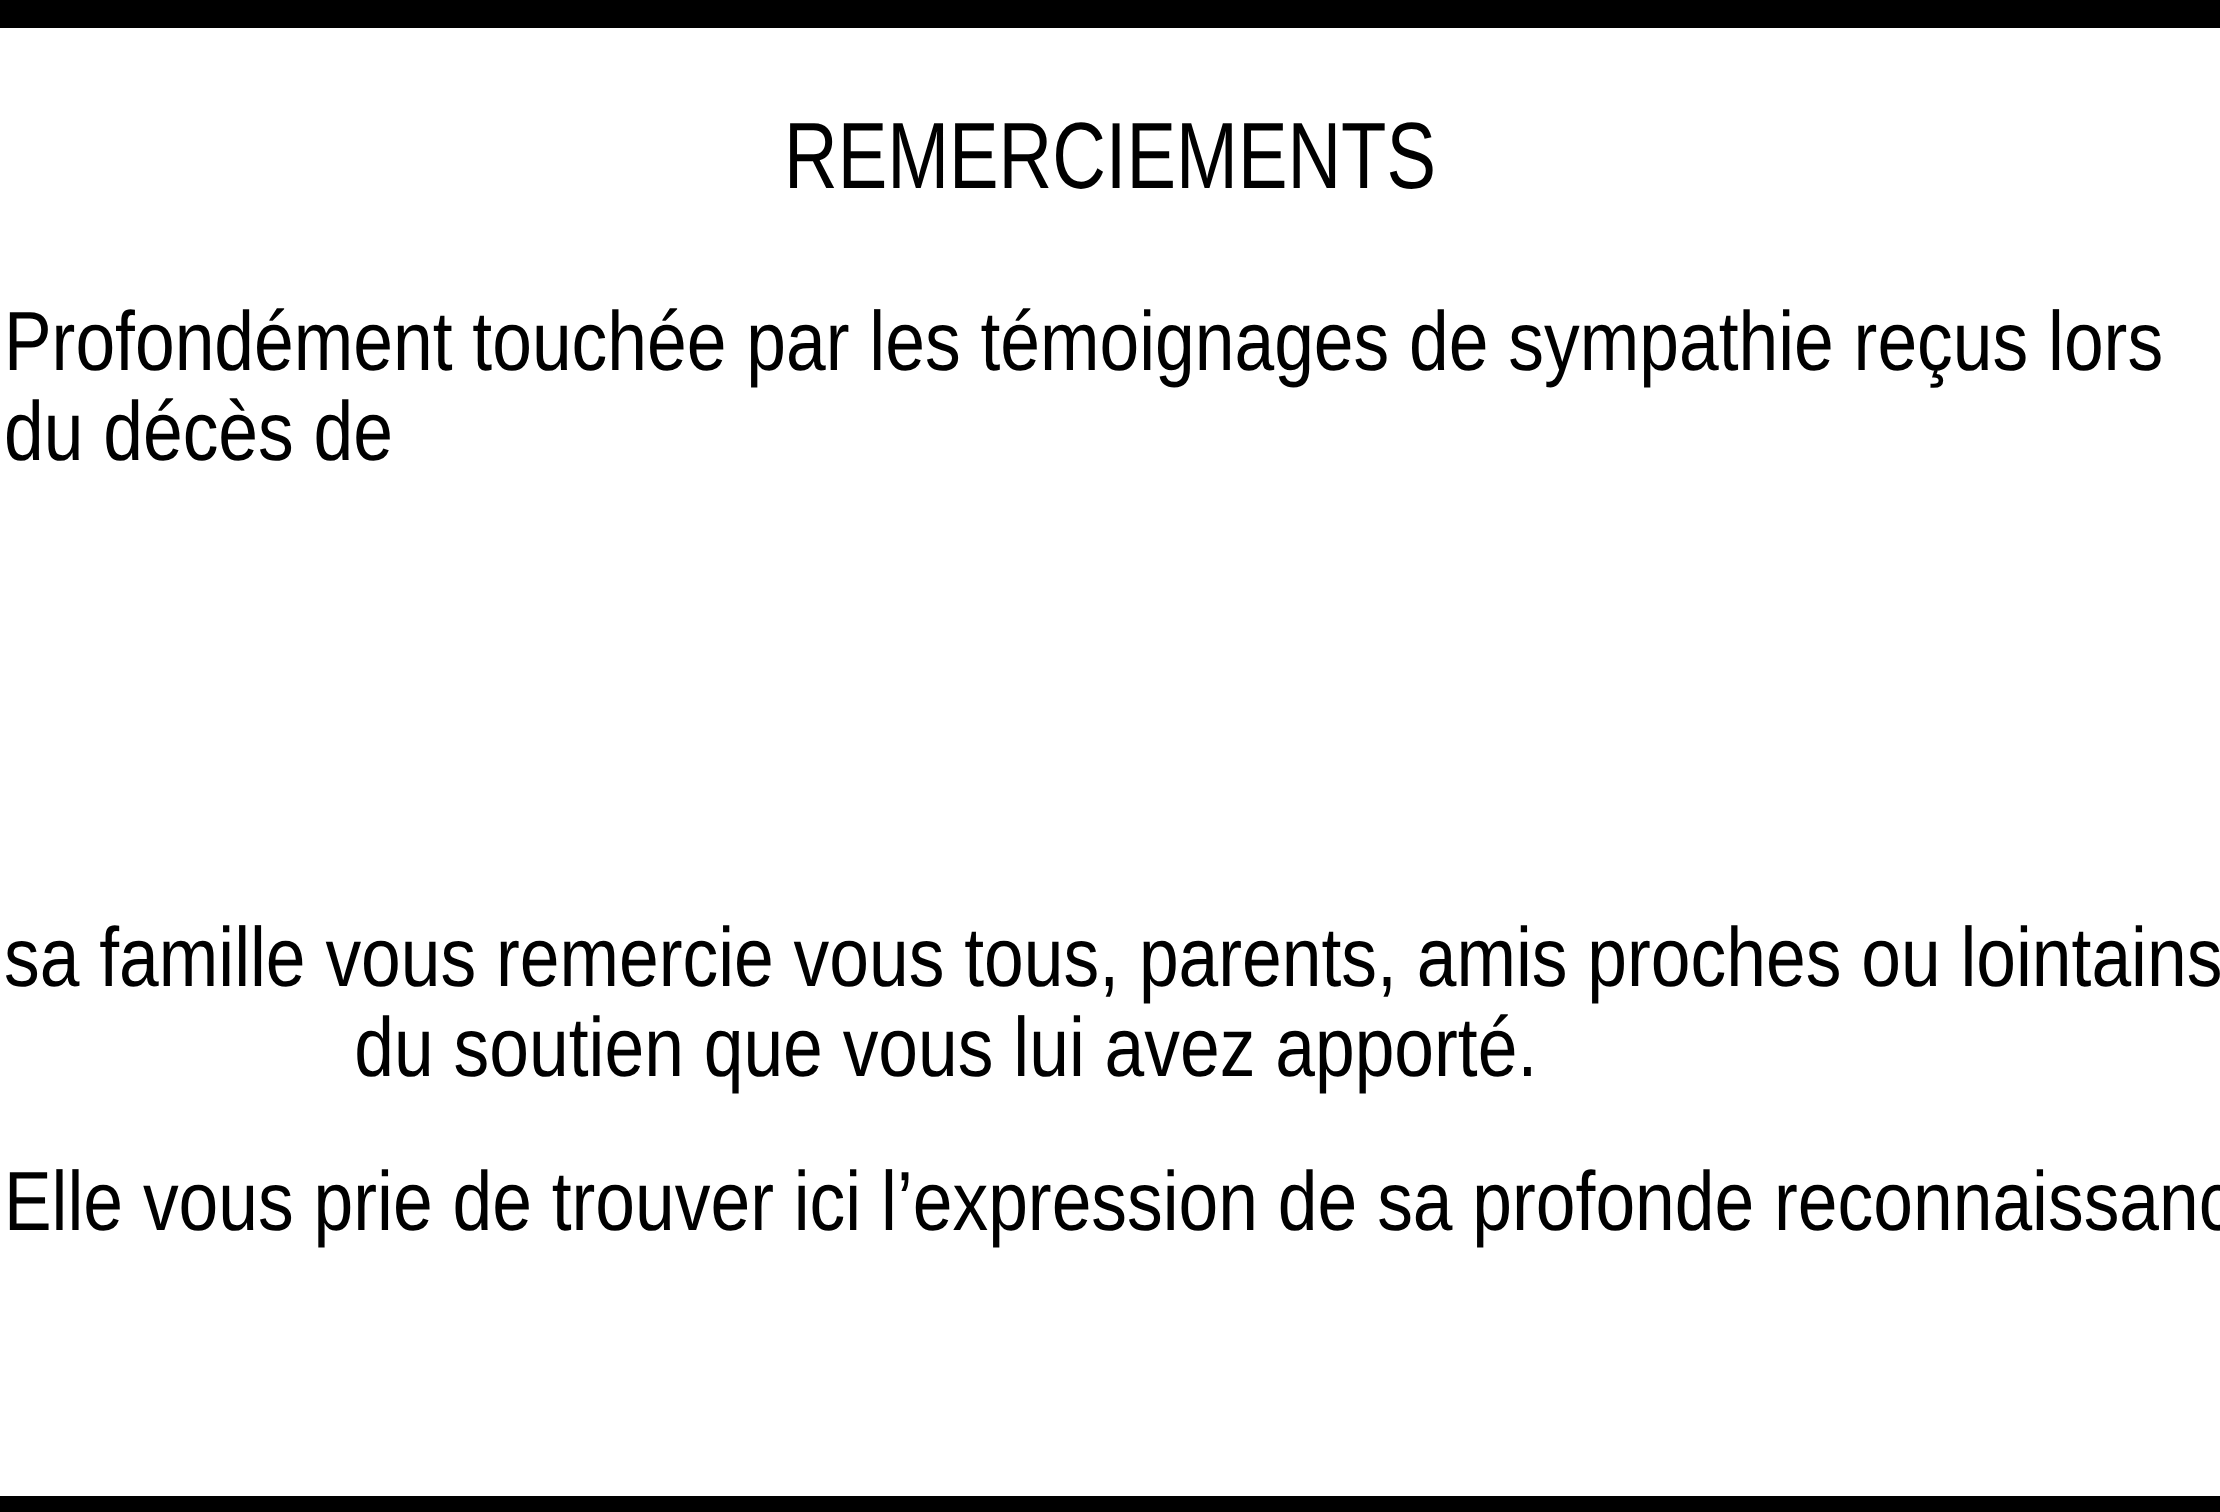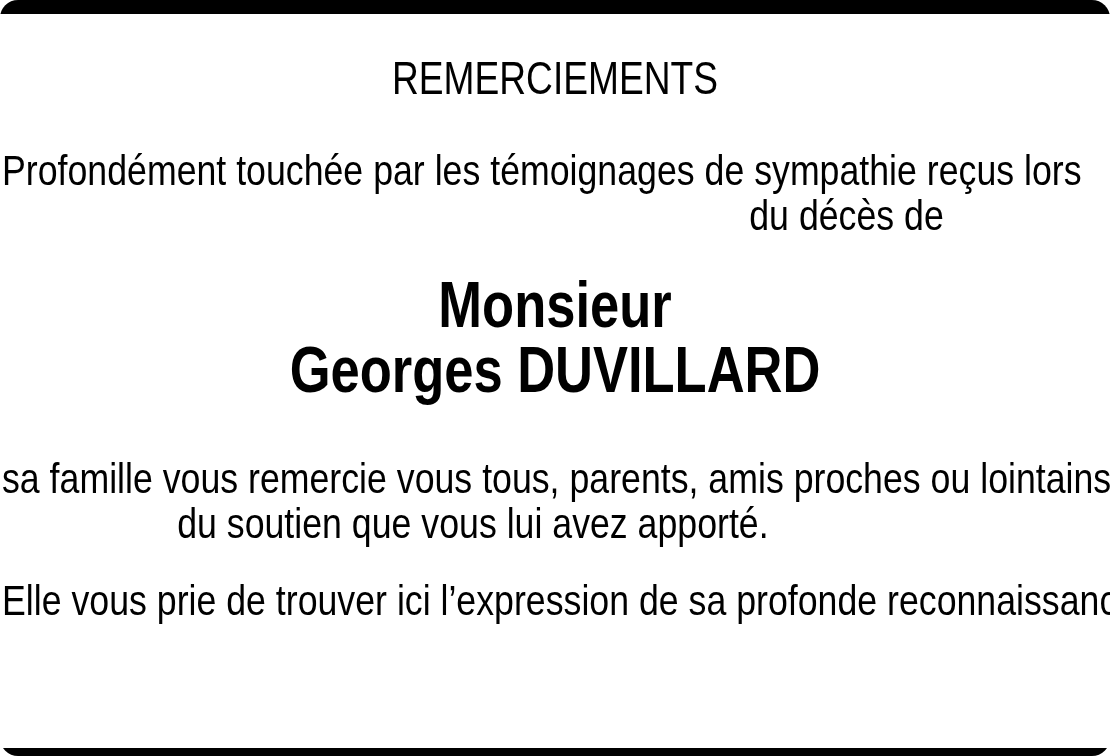--- a/index.html
+++ b/index.html
@@ -12,21 +12,20 @@
     background: #ffffff;
     font-family: "Liberation Sans", "DejaVu Sans", sans-serif;
   }
   .page {
     position: relative;
     width: 1110px;
     height: 756px;
     background: var(--paper);
     color: var(--ink);
     overflow: hidden;
-    border-radius: 18px;
   }
   .bar {
     position: absolute;
     left: 0;
     width: 100%;
     background: var(--bar);
   }
   .bar.top { top: 0; height: 14px; }
   .bar.bottom { top: 748px; height: 8px; }
 
@@ -69,44 +68,40 @@
     font-weight: 700;
     line-height: 65px;
   }
   .nameblock .line {
     display: block;
     transform: scaleX(0.82);
     transform-origin: 50% 50%;
     white-space: nowrap;
   }
 
-  .pos-intro     { top: 148px; text-align: right; }
+  .pos-intro     { top: 148px; }
   .pos-name      { top: 273px; }
   .pos-thanks    { top: 456px; text-align: center; }
   .pos-gratitude { top: 578px; }
   .pos-closing   { top: 673px; }
 </style>
 </head>
 <body>
 
 <div class="page">
 
   <div class="bar top"></div>
 
   <h1 class="title">REMERCIEMENTS</h1>
 
   <p class="textblock pos-intro">
     <span class="line">Profondément touchée par les témoignages de sympathie reçus lors</span>
     <span class="line">du décès de</span>
   </p>
 
-  <div class="nameblock pos-name">
-    <span class="line">Monsieur</span>
-    <span class="line">Georges DUVILLARD</span>
-  </div>
 
   <p class="textblock pos-thanks">
     <span class="line">sa famille vous remercie vous tous, parents, amis proches ou lointains</span>
     <span class="line">du soutien que vous lui avez apporté.</span>
   </p>
 
   <p class="textblock pos-gratitude">
     <span class="line">Elle vous prie de trouver ici l’expression de sa profonde reconnaissance.</span>
   </p>
 

